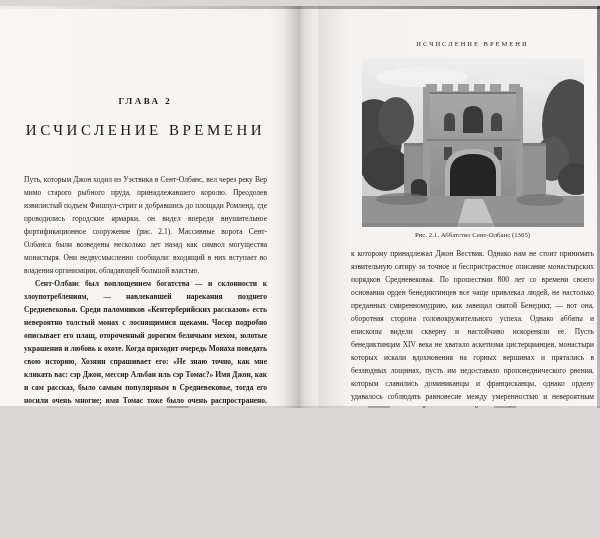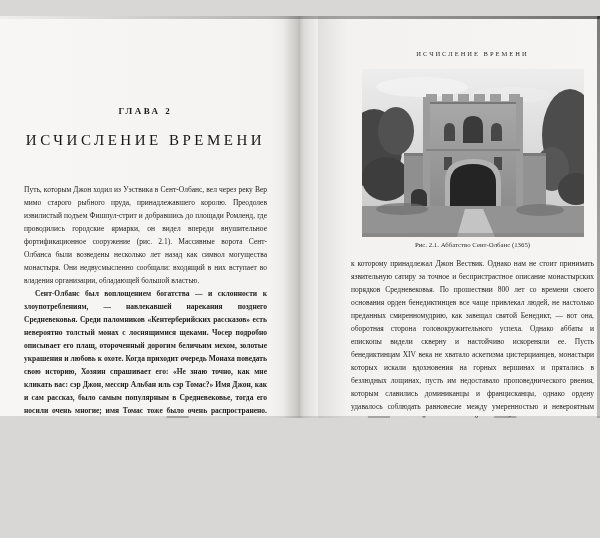--- a/index.html
+++ b/index.html
@@ -1,20 +1,20 @@
 <!DOCTYPE html>
 <html><head>
 <meta charset="utf-8">
 <style>
   html, body { margin: 0; padding: 0; background: #d8d7d5; }
   .scan {
     position: relative;
     width: 600px;
     height: 402px;
-    margin: 16px auto;
+    margin: 6px auto;
     background: #efeeec;
     overflow: hidden;
     font-family: "Liberation Serif", serif;
     color: #222;
   }
   .page { position: absolute; top: 0; height: 538px; width: 300px; }
   .page.left  { left: 0;   background: linear-gradient(to right, #f7f6f4 0%, #f4f3f1 90%, #e3e2e0 100%); }
   .page.right { left: 318px; background: linear-gradient(to left,  #f6f5f3 0%, #f3f2f0 90%, #e1e0de 100%); }
 
   .content-left  { position: absolute; left: 24px; right: 33px; top: 0; }

